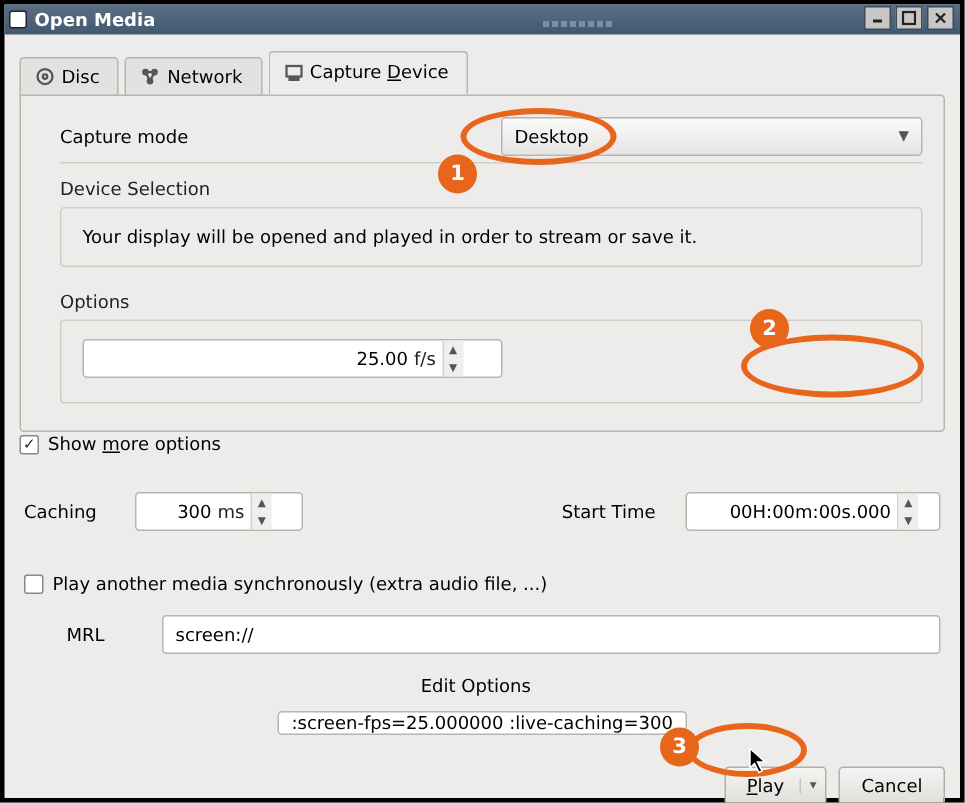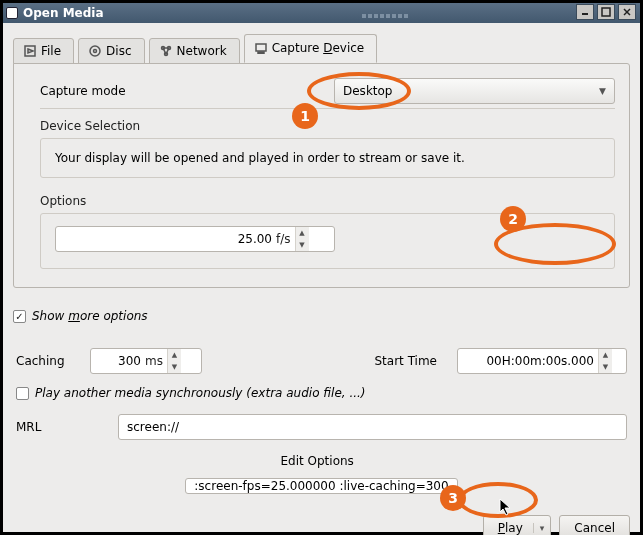--- a/index.html
+++ b/index.html
@@ -80,27 +80,20 @@
           </svg>
         </div>
     </div>
   </div>
 
   <div class="content">
 
     <div class="tabbar">
       <div class="tab">
         <svg class="icn" width="12" height="12">
-            <rect x="1" y="1" width="10" height="10"></rect>
-            <path d="M4 4 l5 2 l-5 2 z" fill="#4a8" stroke="none"></path>
-          </svg>
-        <span>File</span>
-      </div>
-      <div class="tab">
-        <svg class="icn" width="12" height="12">
             <circle cx="6" cy="6" r="5"></circle>
             <circle cx="6" cy="6" r="1.5"></circle>
           </svg>
         <span>Disc</span>
       </div>
       <div class="tab">
         <svg class="icn" width="12" height="12">
             <circle cx="3" cy="3" r="1.5" fill="#555" stroke="none"></circle>
             <circle cx="9" cy="3" r="1.5" fill="#555" stroke="none"></circle>
             <circle cx="6" cy="9" r="1.5" fill="#555" stroke="none"></circle>
@@ -140,21 +133,21 @@
             <span class="suffix">f/s</span>
             <div class="spinbtns">
                 <div>▲</div>
                 <div>▼</div>
               </div>
           </div>
         </div>
       </div>
     </div>
 
-    <div class="row" style="margin-top:21px;font-style:italic;">
+    <div class="row" style="margin-top:1px;">
       <span class="chk checked"></span>
       <span>Show <span style="text-decoration:underline">m</span>ore options</span>
     </div>
 
     <div style="border:1px solid transparent; margin-top:20px; padding:4px 2px;">
       <div class="row" style="gap:10px;">
         <div style="width:64px;">Caching</div>
         <div class="spinfield" style="width:112px;">
           <input type="text" style="width: 54px;" value="300">
           <span class="suffix">ms</span>
@@ -167,26 +160,26 @@
         <div>Start Time</div>
         <div class="spinfield" style="width:170px; margin-left:10px;">
           <input type="text" style="width: 140px;" value="00H:00m:00s.000">
           <div class="spinbtns">
               <div>▲</div>
               <div>▼</div>
             </div>
         </div>
       </div>
 
-      <div class="row" style="margin-top:12px;font-style:italic;">
+      <div class="row" style="margin-top:28px;">
         <span class="chk"></span>
         <span>Play another media synchronously (extra audio file, ...)</span>
       </div>
 
-      <div class="row" style="margin-top:14px; gap:20px;">
+      <div class="row" style="margin-top:14px; gap:10px;text-align:center;">
         <div style="width:82px;">MRL</div>
         <div class="textfield">
           <span>screen://</span>
         </div>
       </div>
 
       <div class="row" style="margin-top:14px; gap:10px;flex-direction:column;">
         <div style="width:82px;">Edit Options</div>
         <div class="textfield">
           <span>:screen-fps=25.000000 :live-caching=300</span>

